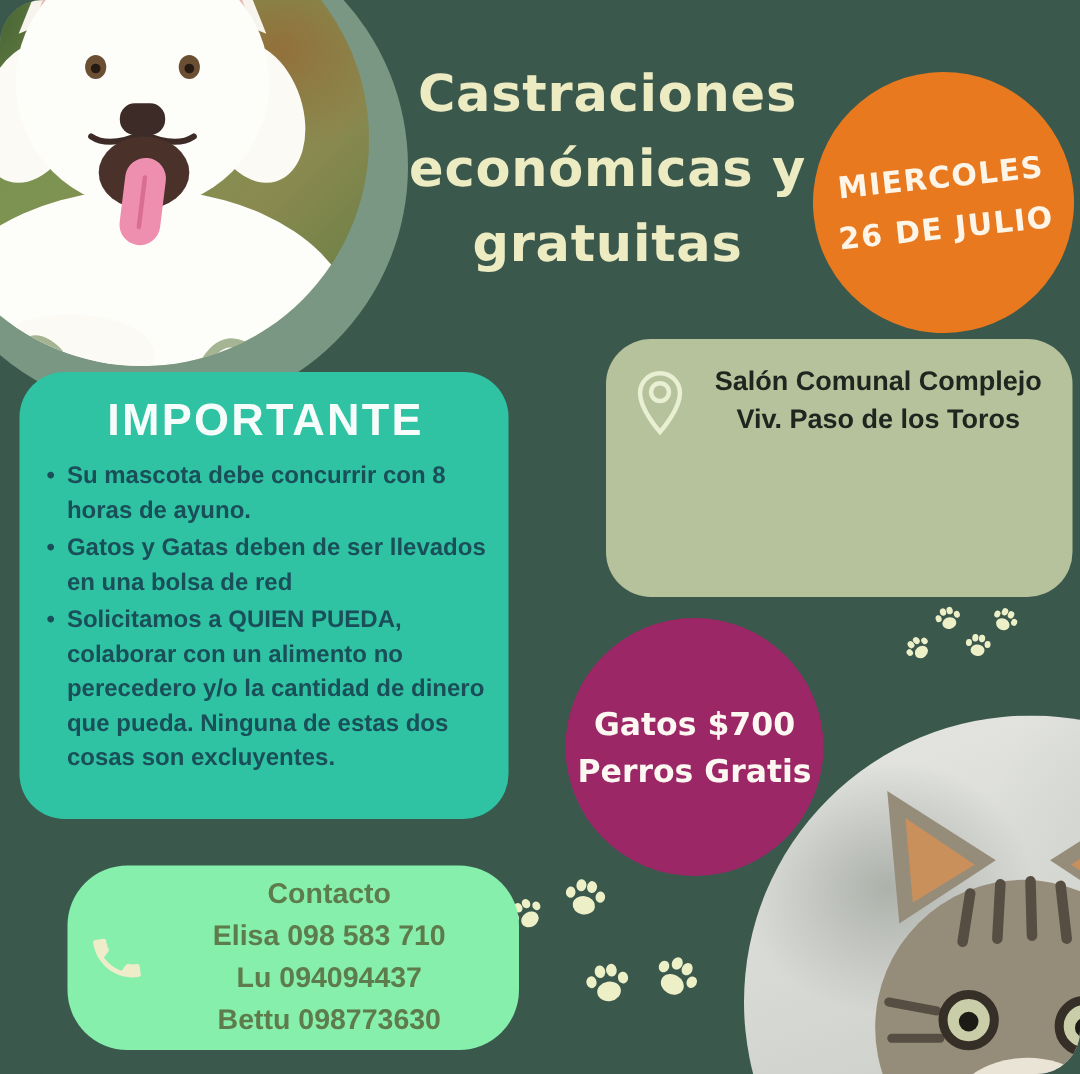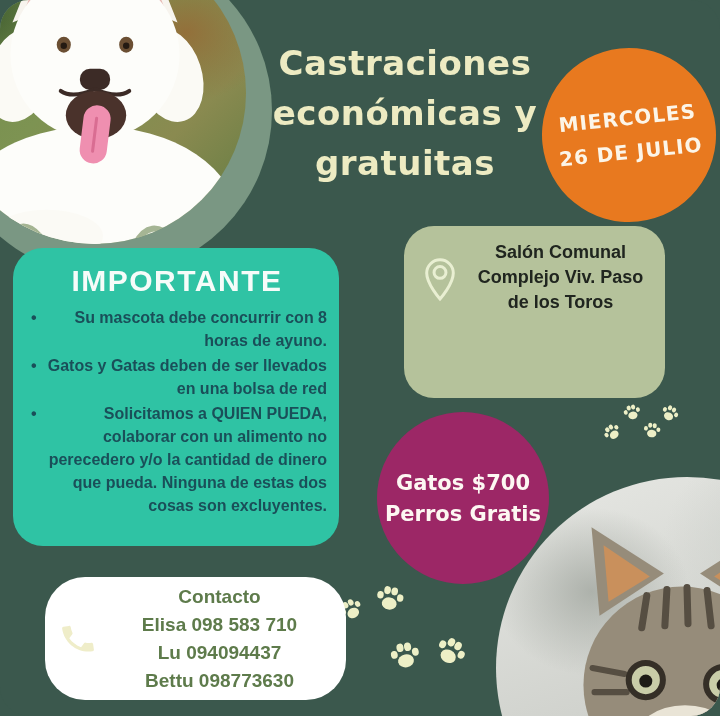--- a/index.html
+++ b/index.html
@@ -22,51 +22,51 @@
          font-family:"DejaVu Sans",sans-serif;font-weight:bold;font-size:34px;line-height:50px;
          letter-spacing:.5px;}
 
   
   .date-badge{left:542px;top:48px;width:174px;height:174px;border-radius:50%;background:#E8791F;
       display:flex;flex-direction:column;align-items:center;justify-content:center;gap:10px;
       color:#FCF5E8;font-family:"DejaVu Sans",sans-serif;font-weight:bold;font-size:20px;
       letter-spacing:1px;transform:rotate(-6deg);z-index:1;}
 
   
-  .event-card{left:404px;top:226px;width:261px;height:172px;background:#B5C29B;border-radius:30px;
+  .event-card{left:404px;top:226px;width:311px;height:172px;background:#B5C29B;border-radius:30px;
       z-index:2;padding:14px 10px 10px 10px;box-sizing:border-box;display:flex;flex-direction:column;gap:5px;}
   .event-row{display:flex;align-items:center;}
   .event-icon{flex:0 0 52px;display:flex;justify-content:center;}
   .event-text{flex:1;text-align:center;color:#20251F;font-weight:bold;font-size:18px;line-height:25px;}
 
   
   .important-card{left:13px;top:248px;width:326px;height:298px;background:#2FC3A4;border-radius:30px;
       box-sizing:border-box;padding:14px 12px 10px 14px;z-index:2;}
   .important-heading{text-align:center;color:#F6FCF9;font-weight:bold;font-size:30px;
       letter-spacing:1.5px;margin:2px 0 8px 0;font-family:"Liberation Sans",sans-serif;}
   .important-list{margin:0;padding:0;list-style:none;color:#1A4F59;font-weight:bold;
       font-size:16px;line-height:23px;}
-  .important-list li{display:flex;margin-bottom:2px;text-align:right;}
+  .important-list li{display:flex;margin-bottom:2px;}
   .important-list li::before{content:"\2022";margin:0 8px 0 4px;}
 
   
   .price-badge{left:377px;top:412px;width:172px;height:172px;border-radius:50%;background:#9C2766;
       display:flex;flex-direction:column;align-items:center;justify-content:center;gap:7px;
       color:#FDF7F2;font-family:"DejaVu Sans",sans-serif;font-weight:bold;font-size:21px;z-index:1;}
 
   
   .cat-photo{left:496px;top:477px;width:382px;height:382px;border-radius:50%;overflow:hidden;z-index:3;
       background:
         radial-gradient(140px 120px at 25% 30%, rgba(162,167,160,.8), rgba(162,167,160,0) 70%),
         radial-gradient(160px 140px at 75% 18%, rgba(205,208,203,.9), rgba(205,208,203,0) 75%),
         linear-gradient(160deg,#e7e8e4,#cfd1cc 55%,#dededa);}
   .cat-photo svg{display:block;width:100%;height:100%;}
 
   
-  .contact-card{left:45px;top:577px;width:301px;height:123px;background:#ffffff;border-radius:40px;
+  .contact-card{left:45px;top:577px;width:301px;height:123px;background:#86efac;border-radius:40px;
       box-sizing:border-box;display:flex;align-items:center;z-index:2;}
   .contact-icon{flex:0 0 66px;display:flex;justify-content:center;}
   .contact-lines{flex:1;text-align:center;color:#5E7B4B;font-weight:bold;font-size:19px;
       line-height:28px;padding-right:18px;}
 
   
   .paw{position:absolute;}
   .paw svg{display:block;width:100%;height:100%;fill:#EDEFC6;}
 </style>
 </head>

